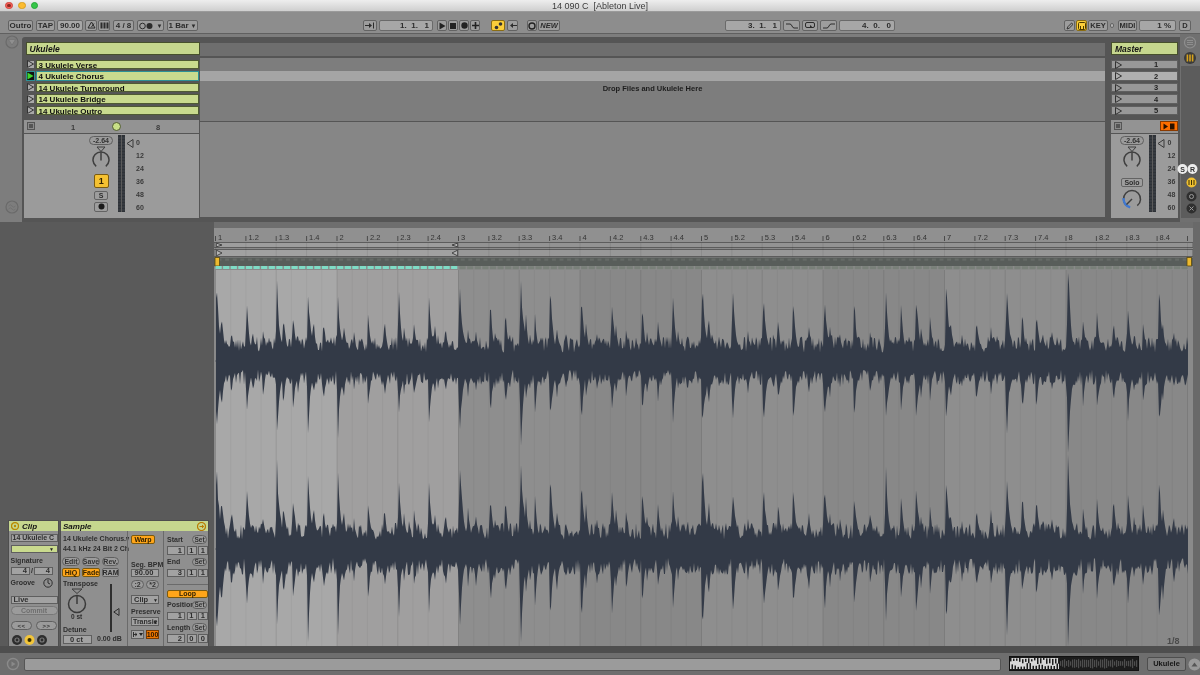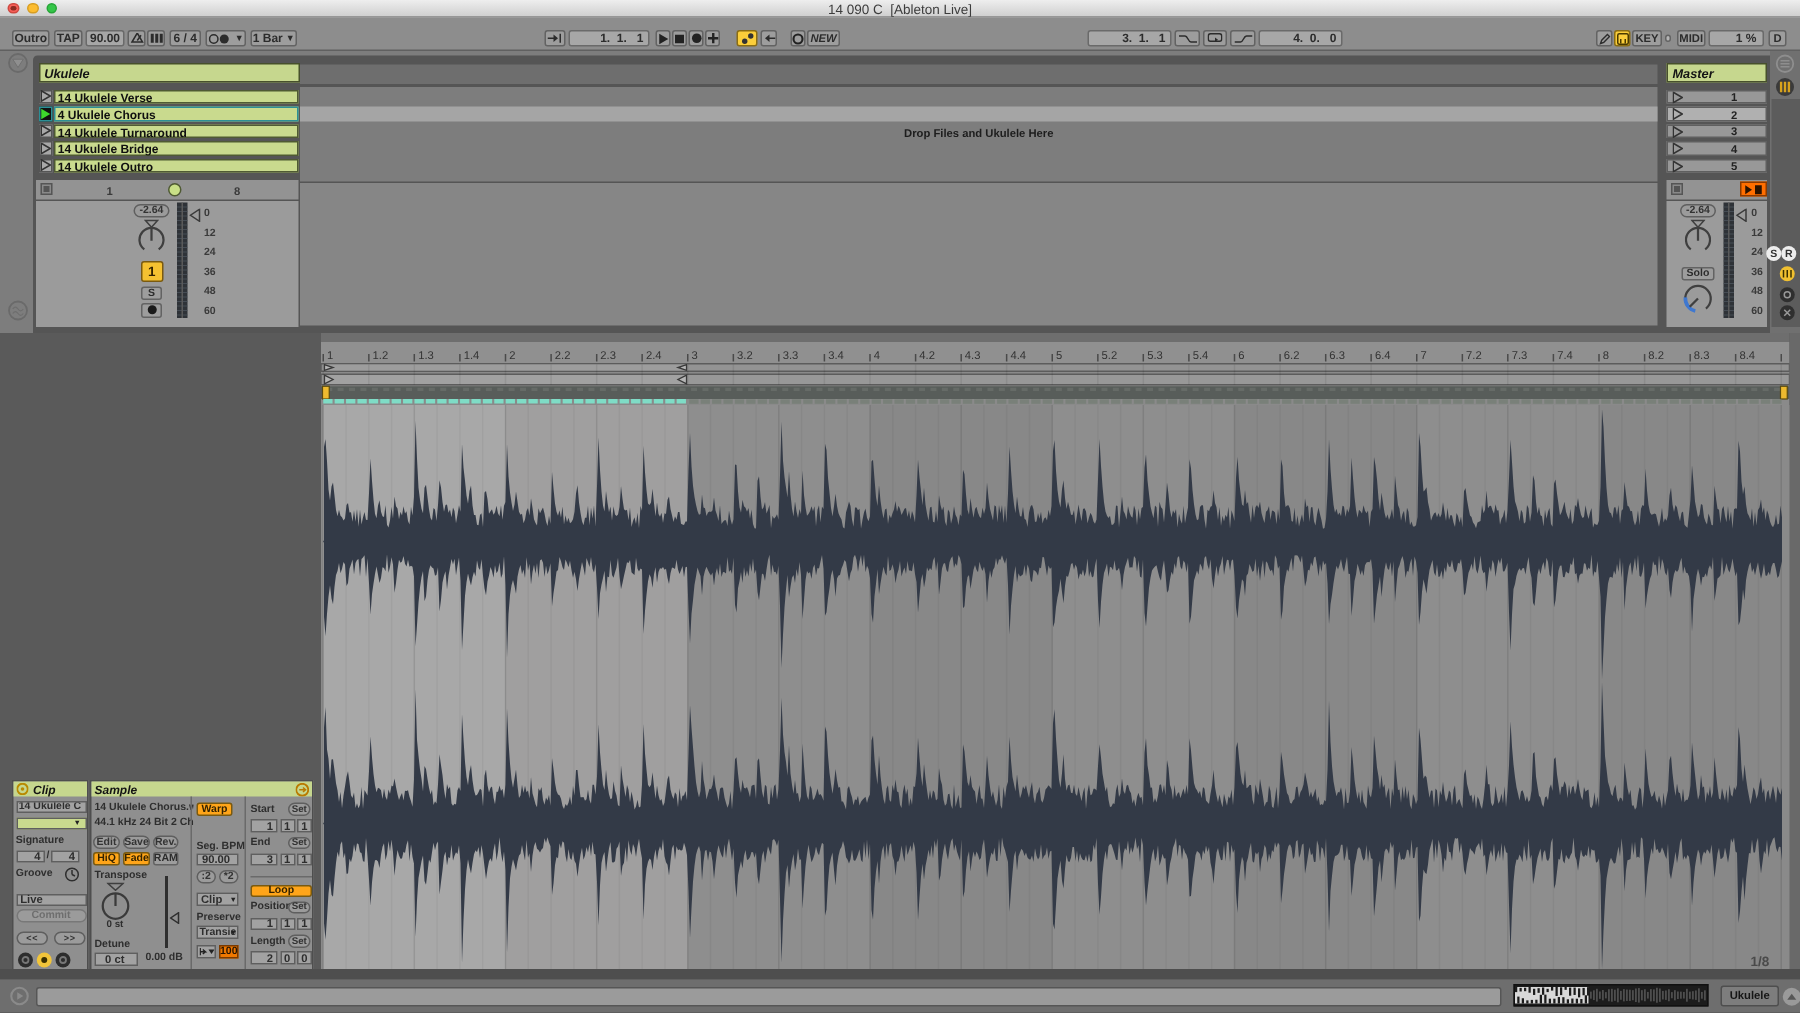--- a/index.html
+++ b/index.html
@@ -16,21 +16,21 @@
       <line x1="4.5" y1="5" x2="7" y2="1.5" stroke="#2c2c2c"></line>
     </svg>
   </div>
 <div class="btn" style="left:98px;top:20px;width:12px;height:11px;">
     <svg width="9" height="7">
       <rect x="0.5" y="0.5" width="2" height="6" fill="#2c2c2c"></rect>
       <rect x="3.5" y="0.5" width="2" height="6" fill="#2c2c2c"></rect>
       <rect x="6.5" y="0.5" width="2" height="6" fill="#2c2c2c"></rect>
     </svg>
   </div>
-<div class="btn" style="left:113px;top:20px;width:21px;height:11px;">6 / 4</div>
+<div class="btn" style="left:113px;top:20px;width:21px;height:11px;">4 / 8</div>
 <div class="btn" style="left:137px;top:20px;width:27px;height:11px;">
     <svg width="16" height="8">
       <circle cx="3.5" cy="4" r="2.8" fill="none" stroke="#2c2c2c" stroke-width="1"></circle>
       <circle cx="10.5" cy="4" r="3" fill="#2c2c2c"></circle>
     </svg>
     <span style="font-size:6px;margin-left:2px">▼</span>
   </div>
 <div class="btn" style="left:167px;top:20px;width:31px;height:11px;">1 Bar <span style="font-size:6px;margin-left:2px">▼</span></div>
 <div class="btn" style="left:363px;top:20px;width:14px;height:11px;">
     <svg width="10" height="7">
@@ -127,21 +127,21 @@
 <div style="position:absolute;left:200px;top:57.5px;width:905px;height:63.5px;background:#7d7d7d;"></div>
 <div style="position:absolute;left:200px;top:70.8px;width:905px;height:10.5px;background:#a5a5a5;"></div>
 <div style="position:absolute;left:200px;top:121.5px;width:905px;height:95px;background:#868686;"></div>
 <div style="position:absolute;left:200px;top:84px;width:905px;text-align:center;font-size:7.5px;font-weight:bold;color:#1d1d1d;">Drop Files and Ukulele Here</div>
 <div style="position:absolute;left:25.5px;top:42px;width:174px;height:13px;background:#c6d78e;border:1px solid #47502c;font-size:8.5px;font-weight:bold;font-style:italic;color:#141414;padding:1px 0 0 3px;">Ukulele</div>
 <div class="pbtn" style="left:25.5px;top:59.5px;">
     <svg width="7" height="8">
       <path d="M0.5 0.5 L6.5 4 L0.5 7.5 Z" fill="none" stroke="#333" stroke-width="1"></path>
     </svg>
   </div>
-<div class="slot" style="left:35.5px;top:59.5px;width:163px;font-size:8px;font-weight:bold;color:#101010;padding-left:2px;">14 Ukulele Verse</div>
+<div class="slot" style="left:35.5px;top:59.5px;width:163px;font-size:8px;font-weight:bold;color:#101010;padding-left:2px;">3 Ukulele Verse</div>
 <div class="pbtn" style="left:25.5px;top:71px;background:#111;border-color:#2c8f96;">
     <svg width="7" height="8">
       <path d="M0.5 0.5 L6.5 4 L0.5 7.5 Z" fill="#3ed72c"></path>
     </svg>
   </div>
 <div class="slot" style="left:35.5px;top:71px;width:163px;border-color:#2c8f96;font-size:8px;font-weight:bold;color:#101010;padding-left:2px;">4 Ukulele Chorus</div>
 <div class="pbtn" style="left:25.5px;top:82.5px;">
     <svg width="7" height="8">
       <path d="M0.5 0.5 L6.5 4 L0.5 7.5 Z" fill="none" stroke="#333" stroke-width="1"></path>
     </svg>

